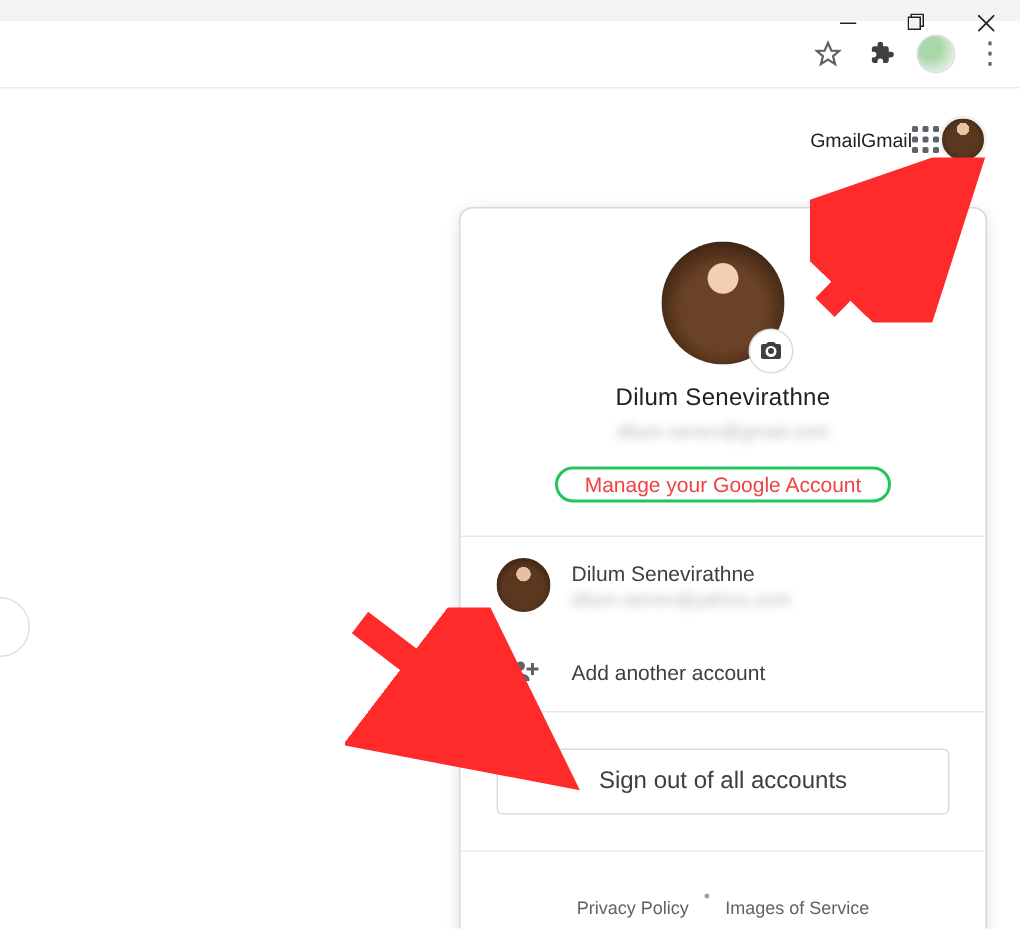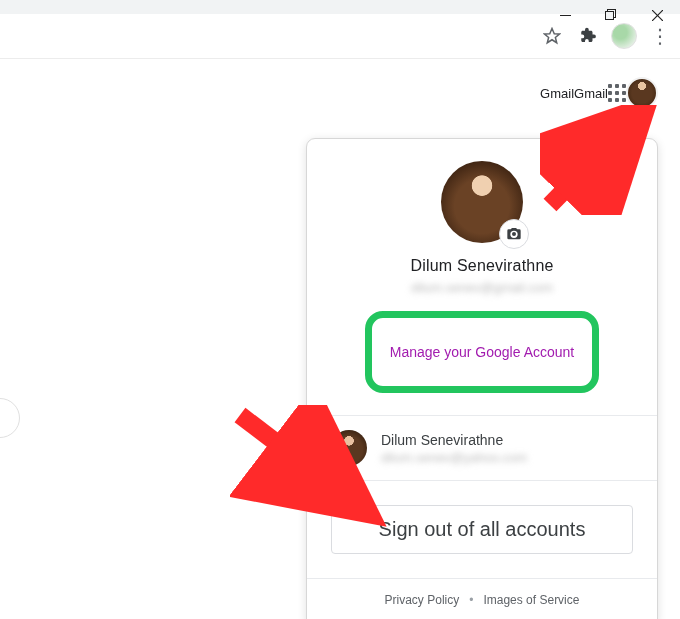--- a/index.html
+++ b/index.html
@@ -84,48 +84,48 @@
                 #6aaed6;
   }
   .cam-badge{
     position:absolute;right:-6px;bottom:-6px;
     width:30px;height:30px;border-radius:50%;background:#fff;border:1px solid #dadce0;
     display:flex;align-items:center;justify-content:center;color:#3c4043;
   }
   .uname{margin-top:14px;font-size:16px;color:#202124;letter-spacing:.2px;}
   .uemail{margin-top:5px;font-size:13px;color:#b9b9b9;filter:blur(3px);user-select:none;}
   .manage-btn{
-    display:inline-block;margin:16px auto 22px;padding:26px 18px;
-    border:7px solid #22c55e;border-radius:18px;font-size:14px;color:#a21caf;
+    display:inline-block;margin:16px auto 22px;padding:2px 18px;
+    border:2px solid #22c55e;border-radius:18px;font-size:14px;color:#ef4444;
     cursor:pointer;background:#fff;
   }
   .sep{height:1px;background:#e8eaed;margin:0;}
   .acct-row{
     display:flex;align-items:center;gap:14px;
     padding:14px 24px;text-align:left;cursor:pointer;
   }
   .sm-avatar{
     width:36px;height:36px;border-radius:50%;
     background: radial-gradient(circle at 50% 30%, #e8c0a0 15%, transparent 16%),
                 radial-gradient(circle at 50% 55%, #5a3820 50%, #2d1a0c 90%);
     flex:0 0 36px;
   }
   .acct-info .name{font-size:14px;color:#3c4043;}
   .acct-info .email{font-size:13px;color:#b9b9b9;filter:blur(3px);user-select:none;margin-top:2px;}
   .addacct-icon{width:36px;display:flex;justify-content:center;color:#5f6368;flex:0 0 36px;}
   .signout-wrap{padding:24px;}
   .signout-btn{
     width:100%;padding:12px 0;border:1px solid #dadce0;border-radius:4px;
-    background:#fff;font-size:20px;color:#3c4043;cursor:pointer;
+    background:#fff;font-size:16px;color:#3c4043;cursor:pointer;
   }
   .footer{
     display:flex;justify-content:center;align-items:center;gap:10px;
     padding:14px 0 16px;font-size:12px;color:#5f6368;
   }
-  .footer a{color:#5f6368;text-decoration:none;cursor:pointer;}
+  .footer a{color:#5f6368;text-decoration:none;cursor:pointer;margin-top:16px;}
   .footer .dot{color:#9aa0a6;}
 
   
   .hint-circle{
     position:absolute;left:-20px;top:398px;
     width:40px;height:40px;border-radius:50%;
     border:1px solid #e0e0e0;background:#fff;
   }
 
   
@@ -207,20 +207,33 @@
   <div class="sep"></div>
 
   <div class="acct-row">
     <div class="sm-avatar"></div>
     <div class="acct-info">
       <div class="name">Dilum Senevirathne</div>
       <div class="email">dilum.senev@yahoo.com</div>
     </div>
   </div>
 
+  <div class="acct-row">
+    <div class="addacct-icon">
+      <svg width="24" height="24" viewBox="0 0 24 24" fill="#5f6368">
+        <circle cx="10" cy="8" r="3"></circle>
+        <path d="M10 13c-3 0-6 1.5-6 4v1h12v-1c0-2.5-3-4-6-4z"></path>
+        <rect x="17" y="6" width="2" height="8"></rect>
+          <rect x="14" y="9" width="8" height="2"></rect>
+      </svg>
+    </div>
+    <div class="acct-info">
+      <div class="name">Add another account</div>
+    </div>
+  </div>
 
   <div class="sep"></div>
 
   <div class="signout-wrap">
     <button class="signout-btn">Sign out of all accounts</button>
   </div>
 
   <div class="sep"></div>
 
   <div class="footer">

